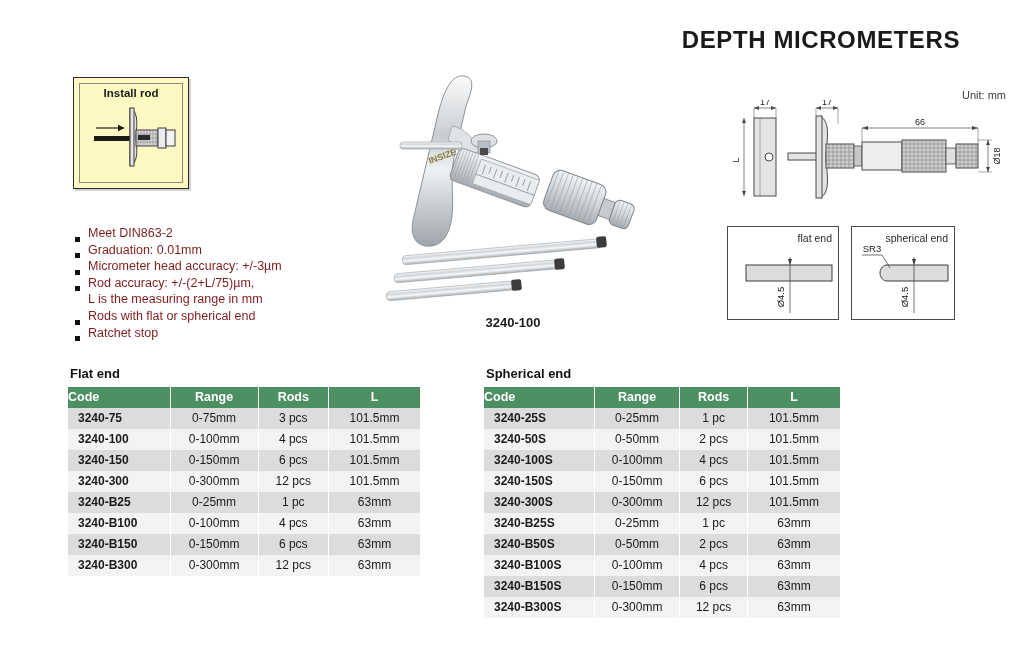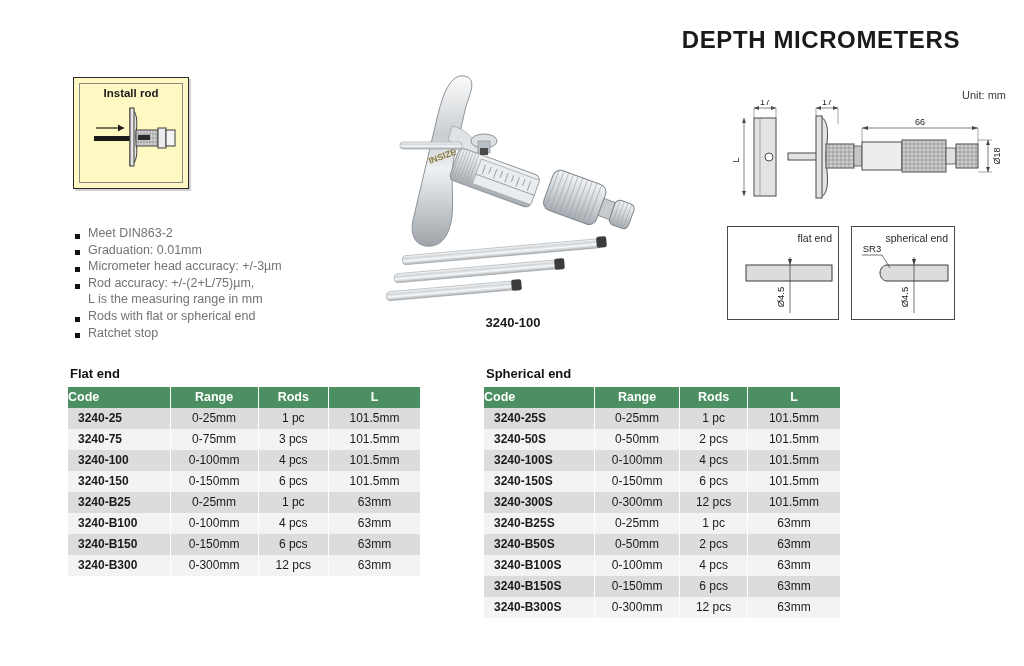--- a/index.html
+++ b/index.html
@@ -33,22 +33,22 @@
   }
   .install-title{
     position:absolute; left:0; right:0; top:9px;
     text-align:center; font-size:11.5px; font-weight:bold;
   }
   .install-art{position:absolute;left:0;top:0;width:114px;height:110px;}
 
   
   .specs{position:absolute; left:75px; top:225px; width:300px;}
   .spec-row{
-    display:flex; align-items:center;
-    font-size:12.5px; line-height:16.6px; color:#737373;
+    display:flex; align-items:flex-end;
+    font-size:12.5px; line-height:16.6px; color:#7f1d1d;
   }
   .spec-bullet{
     width:5px;height:5px;background:#111;
     margin:6px 8px 0 0; flex:0 0 auto;
   }
   .spec-bullet.hidden{background:transparent;}
   .spec-text{white-space:pre-line;}
 
   
   .photo{position:absolute; left:368px; top:66px; width:290px; height:245px;}
@@ -423,41 +423,41 @@
       <thead>
         <tr>
           <th class="code-h">Code</th>
           <th>Range</th>
           <th>Rods</th>
           <th>L</th>
         </tr>
       </thead>
       <tbody>
         <tr>
-          <td class="code">3240-25</td>
-          <td>0-25mm</td>
-          <td>1 pc</td>
-          <td>101.5mm</td>
-        </tr>
-        <tr>
           <td class="code">3240-75</td>
           <td>0-75mm</td>
           <td>3 pcs</td>
           <td>101.5mm</td>
         </tr>
         <tr>
           <td class="code">3240-100</td>
           <td>0-100mm</td>
           <td>4 pcs</td>
           <td>101.5mm</td>
         </tr>
         <tr>
           <td class="code">3240-150</td>
           <td>0-150mm</td>
           <td>6 pcs</td>
+          <td>101.5mm</td>
+        </tr>
+        <tr>
+          <td class="code">3240-300</td>
+          <td>0-300mm</td>
+          <td>12 pcs</td>
           <td>101.5mm</td>
         </tr>
         <tr>
           <td class="code">3240-B25</td>
           <td>0-25mm</td>
           <td>1 pc</td>
           <td>63mm</td>
         </tr>
         <tr>
           <td class="code">3240-B100</td>

